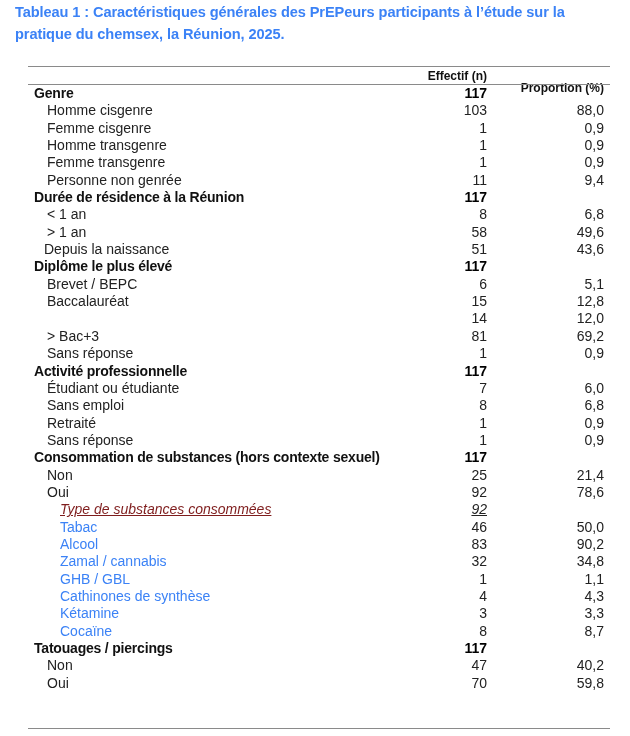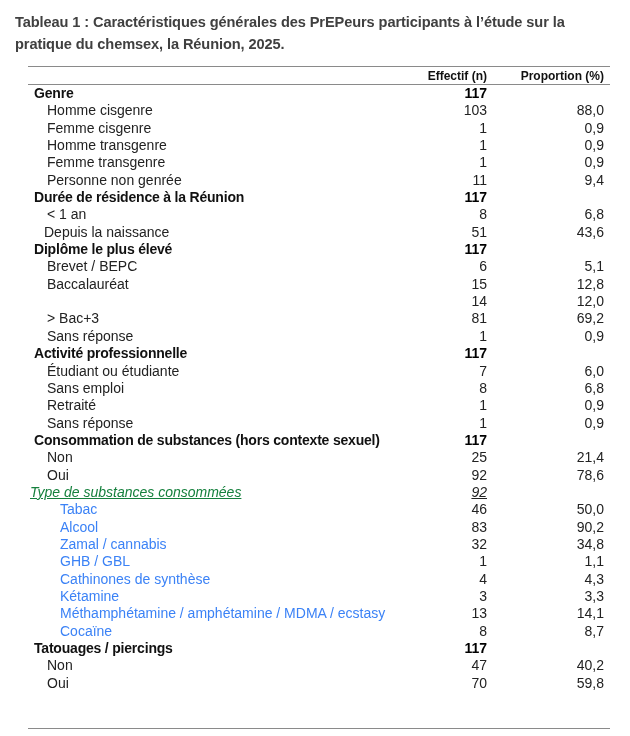--- a/index.html
+++ b/index.html
@@ -1,38 +1,38 @@
 <!DOCTYPE html>
 <html><head>
 <meta charset="utf-8">
 <style>
   html, body { margin: 0; padding: 0; background: #ffffff; }
   body { width: 630px; height: 736px; position: relative; overflow: hidden;
          font-family: "Liberation Sans", "DejaVu Sans", sans-serif; color: #111; }
-  .title { position: absolute; left: 15px; top: 11px; width: 600px;
-           color: #404040; font-weight: bold; font-size: 14.6px; line-height: 22px;
+  .title { position: absolute; left: 15px; top: 1px; width: 600px;
+           color: #3b82f6; font-weight: bold; font-size: 14.6px; line-height: 22px;
            letter-spacing: -0.1px; }
   .table { position: absolute; left: 28px; top: 66px; width: 582px; }
   .rule-top { position: absolute; left: 0; top: 0; width: 582px; height: 1px; background: #8a8a8a; }
   .rule-head { position: absolute; left: 0; top: 18px; width: 582px; height: 1px; background: #8a8a8a; }
   .rule-bottom { position: absolute; left: 0; width: 582px; height: 1px; background: #8a8a8a; }
   .hdr { position: absolute; top: 2px; font-size: 12px; font-weight: bold; line-height: 16px; }
   .hdr-n { right: 123px; }
-  .hdr-p { right: 6px; }
+  .hdr-p { right: 6px; margin-top: 12px; }
   .rows { position: absolute; left: 0; top: 19px; width: 582px; }
   .row { position: relative; height: 17.35px; font-size: 14px; line-height: 17px; }
   .row .lbl { position: absolute; left: 6px; white-space: nowrap; }
   .row .n { position: absolute; right: 123px; text-align: right; }
   .row .p { position: absolute; right: 6px; text-align: center; }
   .row.section .lbl, .row.section .n { font-weight: bold; }
   .row.section .lbl { left: 6px; letter-spacing: -0.2px; }
   .row.lvl1 .lbl { left: 19px; color: #222; }
   .row.lvl1b .lbl { left: 16px; color: #222; }
   .row.lvl2 .lbl { left: 32px; color: #3b82f6; }
-  .row.subhead .lbl { left: 2px; font-style: italic; text-decoration: underline; color: #15803d; }
+  .row.subhead .lbl { left: 32px; font-style: italic; text-decoration: underline; color: #7f1d1d; }
   .row.subhead .n { font-style: italic; text-decoration: underline; }
   .row .n, .row .p { color: #222; }
   .row.section .n { color: #000000; }
 </style>
 </head>
 <body>
 
 <div class="title">Tableau 1 : Caractéristiques générales des PrEPeurs participants à l’étude sur la pratique du chemsex, la Réunion, 2025.</div>
 
 <div class="table">
@@ -74,20 +74,25 @@
       <div class="row section">
         <span class="lbl">Durée de résidence à la Réunion</span>
         <span class="n">117</span>
         <span class="p"></span>
       </div>
       <div class="row lvl1">
         <span class="lbl">&lt; 1 an</span>
         <span class="n">8</span>
         <span class="p">6,8</span>
       </div>
+      <div class="row lvl1">
+        <span class="lbl">&gt; 1 an</span>
+        <span class="n">58</span>
+        <span class="p">49,6</span>
+      </div>
       <div class="row lvl1b">
         <span class="lbl">Depuis la naissance</span>
         <span class="n">51</span>
         <span class="p">43,6</span>
       </div>
       <div class="row section">
         <span class="lbl">Diplôme le plus élevé</span>
         <span class="n">117</span>
         <span class="p"></span>
       </div>
@@ -182,25 +187,20 @@
       </div>
       <div class="row lvl2">
         <span class="lbl">Cathinones de synthèse</span>
         <span class="n">4</span>
         <span class="p">4,3</span>
       </div>
       <div class="row lvl2">
         <span class="lbl">Kétamine</span>
         <span class="n">3</span>
         <span class="p">3,3</span>
-      </div>
-      <div class="row lvl2">
-        <span class="lbl">Méthamphétamine / amphétamine / MDMA / ecstasy</span>
-        <span class="n">13</span>
-        <span class="p">14,1</span>
       </div>
       <div class="row lvl2">
         <span class="lbl">Cocaïne</span>
         <span class="n">8</span>
         <span class="p">8,7</span>
       </div>
       <div class="row section">
         <span class="lbl">Tatouages / piercings</span>
         <span class="n">117</span>
         <span class="p"></span>

